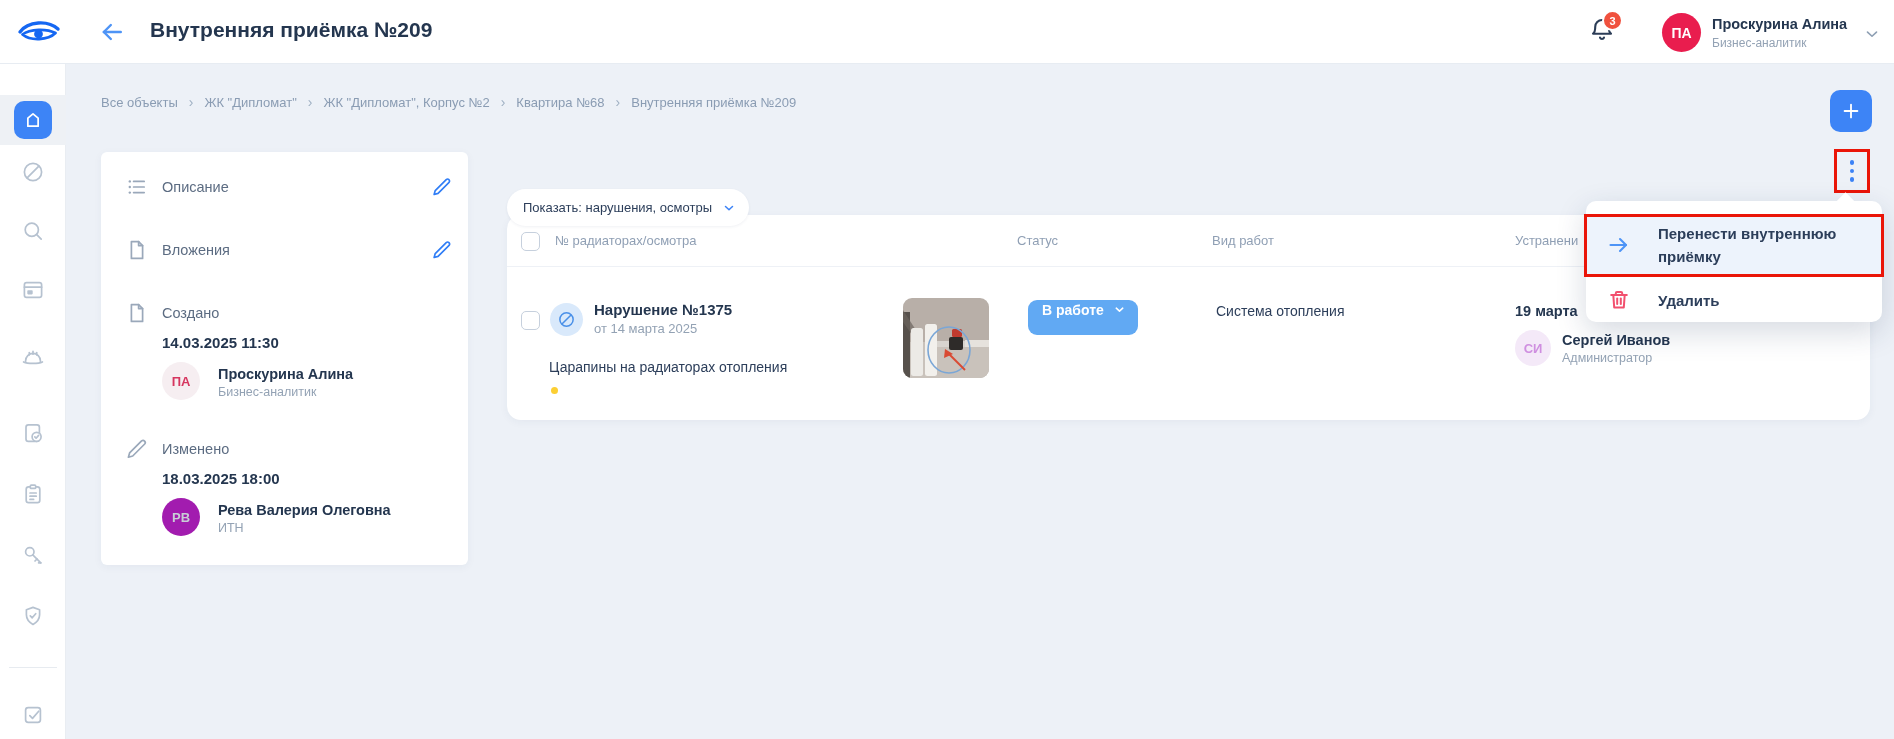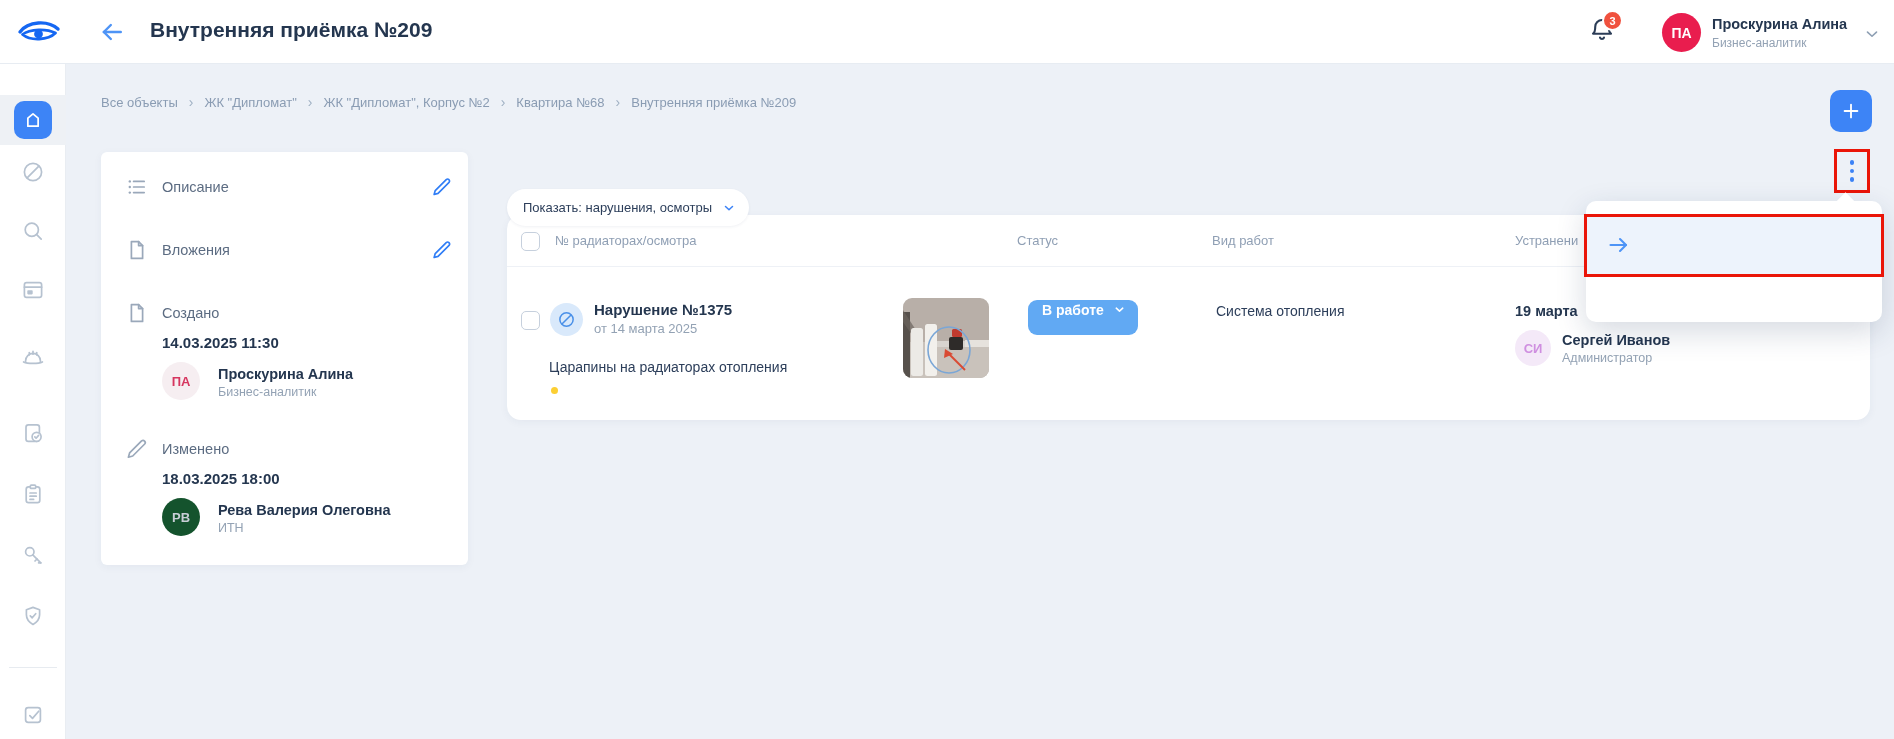--- a/index.html
+++ b/index.html
@@ -297,21 +297,21 @@
     <div class="ic-name" style="top:214px">Проскурина Алина</div>
     <div class="ic-role" style="top:233px">Бизнес-аналитик</div>
 
     <span class="ic-icon" style="top:285px">
       <svg width="24" height="24" viewBox="0 0 24 24" fill="none" stroke="currentColor" stroke-width="1.7" stroke-linecap="round" stroke-linejoin="round">
         <path d="M16.6 3.9 a2.2 2.2 0 0 1 3.1 3.1 L7.7 19 l-4.3 1.2 1.2-4.3 Z"></path>
       </svg>
     </span>
     <div class="ic-label" style="top:289px">Изменено</div>
     <div class="ic-date" style="top:318px">18.03.2025 18:00</div>
-    <div class="ic-avatar" style="top:346px; background:#14532d; color:#c8ced6;">РВ</div>
+    <div class="ic-avatar" style="top:346px; background:#a21caf; color:#c8ced6;">РВ</div>
     <div class="ic-name" style="top:350px">Рева Валерия Олеговна</div>
     <div class="ic-role" style="top:369px">ИТН</div>
   </div>
 
   <div class="table-card">
     <div class="t-head">
       <div class="checkbox" style="left:14px; top:17px;"></div>
       <div class="th" style="left:48px">№ радиаторах/осмотра</div>
       <div class="th" style="left:510px">Статус</div>
       <div class="th" style="left:705px">Вид работ</div>
@@ -369,18 +369,31 @@
   <div class="ctx-menu">
     <div class="ctx-caret"></div>
 
     <div class="ctx-item1">
       <span class="ctx-icon" style="top:17px">
         <svg width="24" height="24" viewBox="0 0 24 24" fill="none" stroke="#4e94f6" stroke-width="2.1" stroke-linecap="round" stroke-linejoin="round">
           <path d="M3.5 12 h15.5"></path>
             <path d="M13 6 l6 6 -6 6"></path>
         </svg>
       </span>
+      <div class="ctx-label" style="top:6px">Перенести внутреннюю приёмку</div>
       <div class="ctx-item1-annotation"></div>
     </div>
 
+    <div class="ctx-item2">
+      <span class="ctx-icon" style="top:5px">
+        <svg width="24" height="24" viewBox="0 0 24 24" fill="none" stroke="#f2506e" stroke-width="2" stroke-linecap="round" stroke-linejoin="round">
+          <path d="M4.2 7 h15.6"></path>
+          <path d="M8.8 7 V5.3 a1.2 1.2 0 0 1 1.2 -1.2 h4 a1.2 1.2 0 0 1 1.2 1.2 V7"></path>
+          <path d="M6.3 7 l0.9 12.4 h9.6 L17.7 7"></path>
+          <path d="M10.2 10.6 v5.4"></path>
+            <path d="M13.8 10.6 v5.4"></path>
+        </svg>
+      </span>
+      <div class="ctx-label" style="top:6px">Удалить</div>
+    </div>
   </div>
 
 </div>
 
 </body></html>

